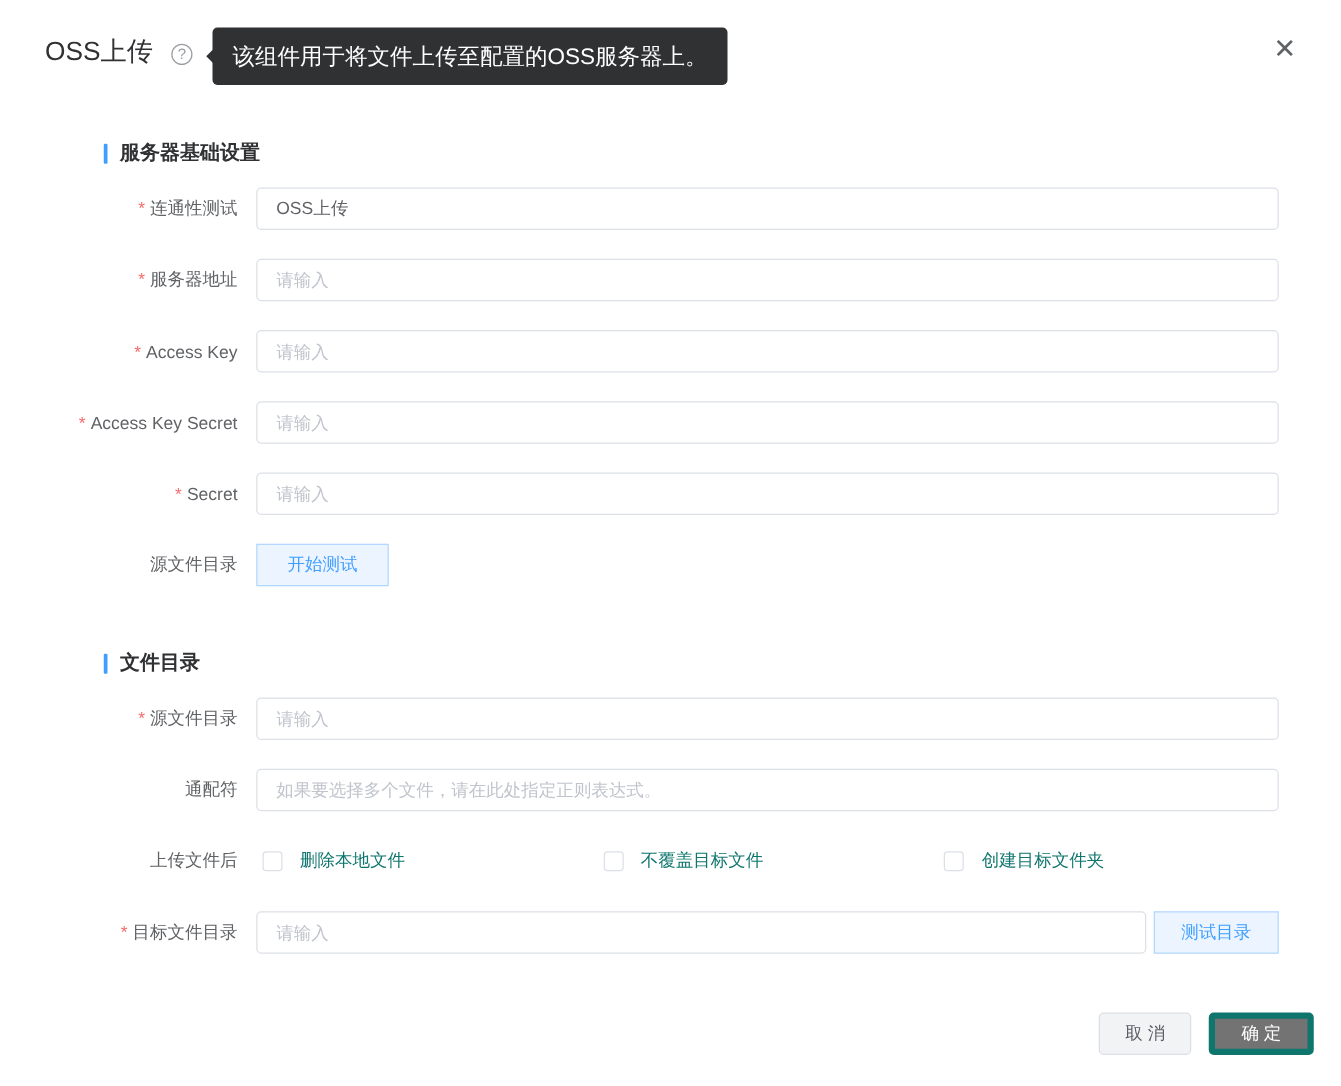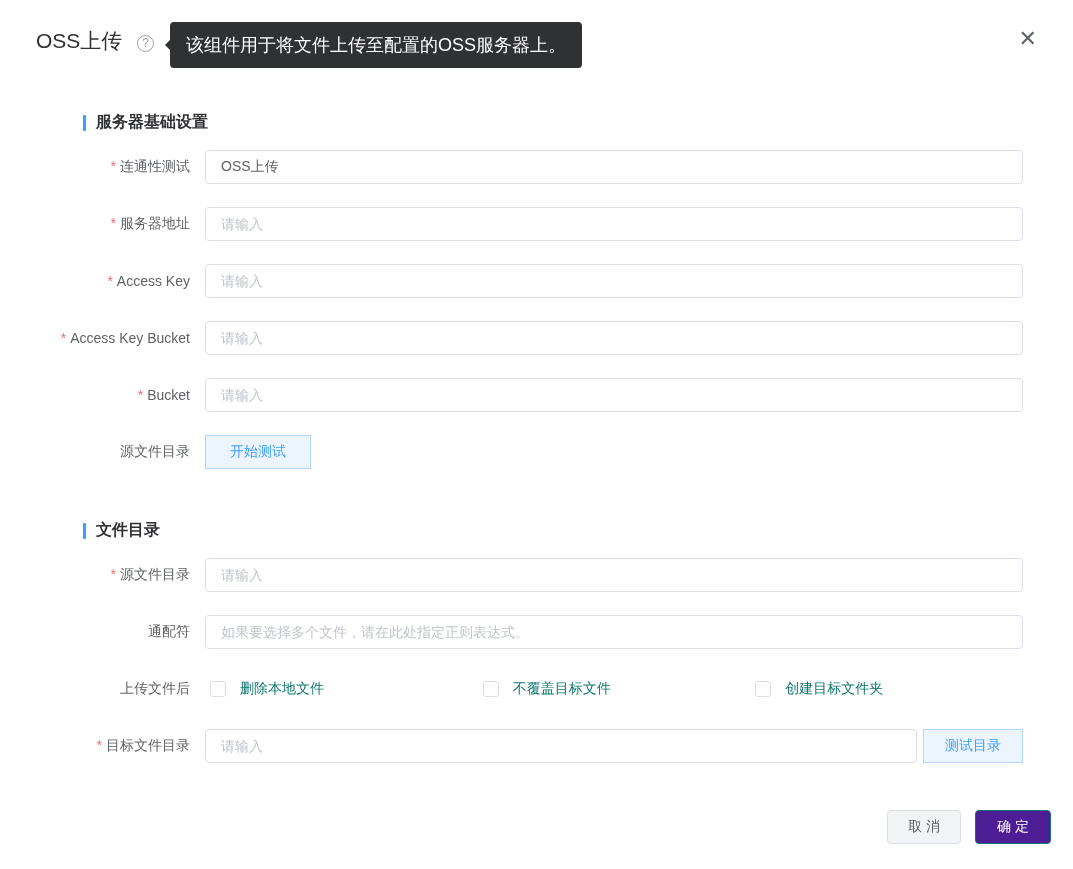--- a/index.html
+++ b/index.html
@@ -44,21 +44,21 @@
   .cb-group { flex:1; display:flex; align-items:center; padding-left:5px; }
   .checkbox { width:16px; height:16px; border:1px solid #dcdfe6; border-radius:3px;
               background:#ffffff; margin-right:14px; cursor:pointer; flex:none; }
   .cb-label { font-size:14px; color:#0f766e; }
 
   
   .dlg-footer { position:absolute; right:22px; bottom:25px; display:flex; gap:14px; }
   .btn { height:34px; border-radius:4px; font-size:14px; cursor:pointer; padding:4px 20px;
          font-family:"Liberation Sans","DejaVu Sans",sans-serif; }
   .btn-cancel { background:#f2f3f5; border:1px solid #dcdfe6; color:#595f66; }
-  .btn-confirm { background:#4c1d95; border:1px solid #0f766e; color:#ffffff; padding:0 21px; }
+  .btn-confirm { background:#737373; border:5px solid #0f766e; color:#ffffff; padding:0 21px; }
 </style>
 </head>
 <body>
 
 <div class="dlg-header">
   <div class="dlg-title">OSS上传</div>
   <div class="help-icon">?</div>
   <div class="tooltip">该组件用于将文件上传至配置的OSS服务器上。</div>
   <div class="close-btn">✕</div>
 </div>
@@ -77,26 +77,26 @@
   <div class="row-label"><span class="req">*</span><span>服务器地址</span></div>
   <input class="text-input" type="text" placeholder="请输入" style="">
 </div>
 
 <div class="row">
   <div class="row-label"><span class="req">*</span><span>Access Key</span></div>
   <input class="text-input" type="text" placeholder="请输入" style="">
 </div>
 
 <div class="row">
-  <div class="row-label"><span class="req">*</span><span>Access Key Bucket</span></div>
+  <div class="row-label"><span class="req">*</span><span>Access Key Secret</span></div>
   <input class="text-input" type="text" placeholder="请输入" style="">
 </div>
 
 <div class="row">
-  <div class="row-label"><span class="req">*</span><span>Bucket</span></div>
+  <div class="row-label"><span class="req">*</span><span>Secret</span></div>
   <input class="text-input" type="text" placeholder="请输入" style="">
 </div>
 
 <div class="row">
   <div class="row-label"><span>源文件目录</span></div>
   <button class="light-btn">开始测试</button>
 </div>
 
 <div class="section-gap"></div>
 

